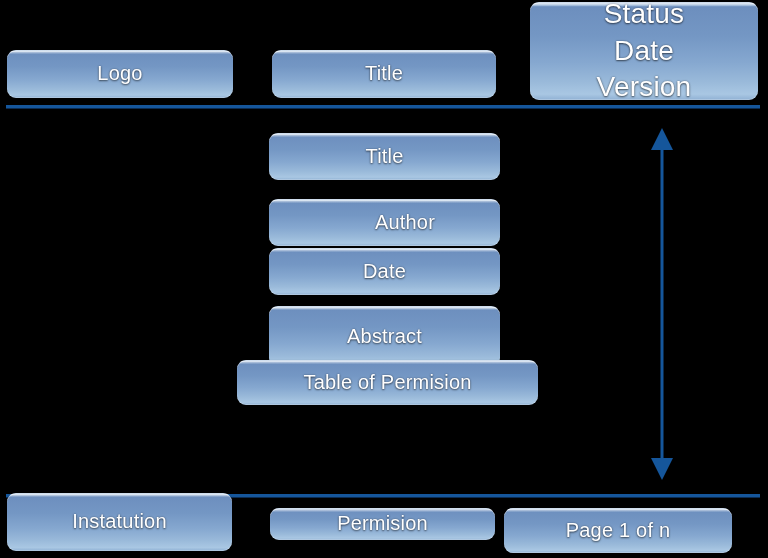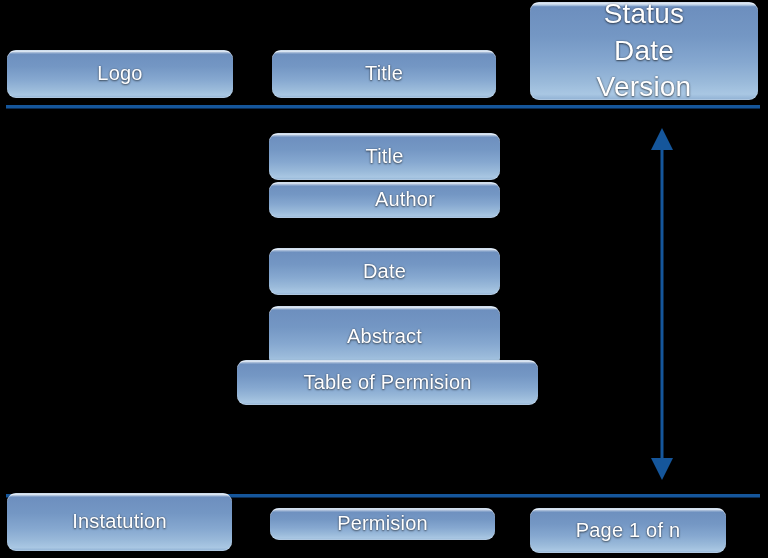--- a/index.html
+++ b/index.html
@@ -113,21 +113,21 @@
 Date
 Version</span>
   </div>
 
   <div class="divider" style="left:6px; top:105px; width:754px;"></div>
 
   <div class="box" style="left:269px; top:133px; width:231px; height:47px;">
     <span class="label">Title</span>
   </div>
 
-  <div class="box" style="left:269px; top:182px; width:231px; height:36px;padding-left:41px;">
+  <div class="box" style="left:269px; top:199px; width:231px; height:47px;padding-left:41px;">
     <span class="label">Author</span>
   </div>
 
   <div class="box" style="left:269px; top:248px; width:231px; height:47px;">
     <span class="label">Date</span>
   </div>
 
   <div class="box" style="left:269px; top:306px; width:231px; height:61px;">
     <span class="label">Abstract</span>
   </div>
@@ -145,17 +145,17 @@
   <div class="divider" style="left:6px; top:494px; width:754px;"></div>
 
   <div class="box" style="left:7px; top:493px; width:225px; height:58px;">
     <span class="label">Instatution</span>
   </div>
 
   <div class="box" style="left:270px; top:508px; width:225px; height:32px;">
     <span class="label">Permision</span>
   </div>
 
-  <div class="box" style="left:530px; top:508px; width:196px; height:45px;">
+  <div class="box" style="left:504px; top:508px; width:228px; height:45px;">
     <span class="label">Page 1 of n</span>
   </div>
 
 </div>
 
 </body></html>

